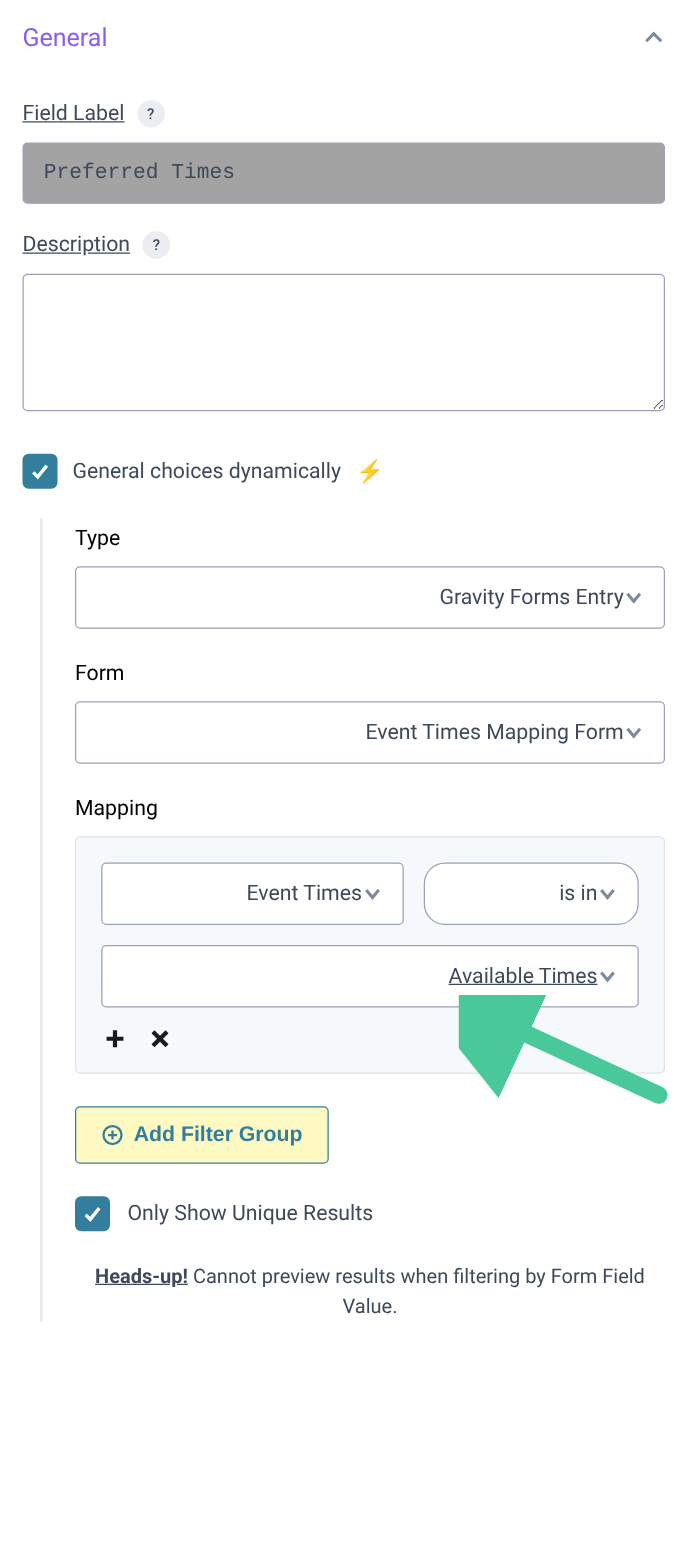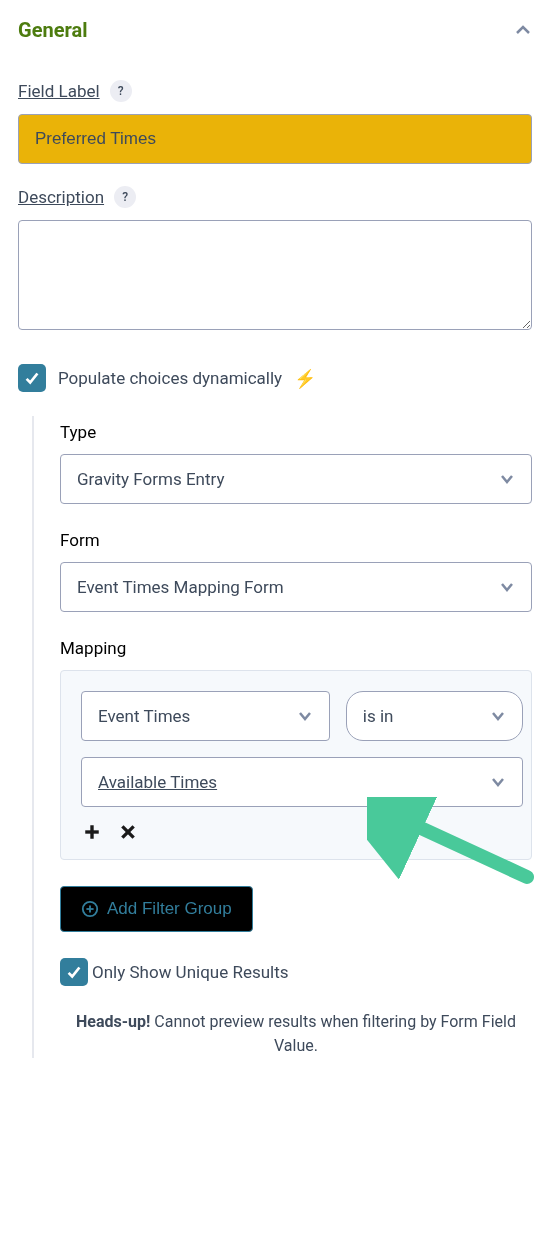--- a/index.html
+++ b/index.html
@@ -12,22 +12,22 @@
     padding: 18px;
   }
   .section-header {
     display: flex;
     justify-content: space-between;
     align-items: center;
     margin-bottom: 38px;
   }
   .section-title {
     font-size: 20px;
-    font-weight: 700;
-    color: #4d7c0f;
+    font-weight: 400;
+    color: #8b5cf6;
   }
   .chevron-up {
     width: 18px;
     height: 18px;
     display: flex;
     align-items: center;
     justify-content: center;
     cursor: pointer;
   }
   .chevron-up svg { stroke: #7E8AA2; stroke-width: 2.5; fill: none; }
@@ -56,22 +56,22 @@
     cursor: pointer;
     font-weight: 500;
   }
   .text-input {
     width: 100%;
     border: 1px solid #9AA1B8;
     border-radius: 4px;
     padding: 14px 16px;
     font-size: 17px;
     color: #3E4A5B;
-    font-family: Liberation Sans, sans-serif;
-    background: #eab308;
+    font-family: Liberation Mono, monospace;
+    background: #a3a3a3;
   }
   .textarea {
     width: 100%;
     border: 1px solid #9AA1B8;
     border-radius: 4px;
     padding: 12px 14px;
     font-size: 16px;
     font-family: inherit;
     resize: both;
     height: 110px;
@@ -118,31 +118,31 @@
   .select {
     width: 100%;
     border: 1px solid #9AA1B8;
     border-radius: 4px;
     padding: 14px 16px;
     font-size: 17px;
     color: #3E4A5B;
     background: #fff;
     display: flex;
     align-items: center;
-    justify-content: space-between;
+    justify-content: flex-end;
     cursor: pointer;
   }
   .select .chev { width: 16px; height: 16px; }
   .select .chev svg { stroke: #7E8AA2; stroke-width: 2.5; fill: none; }
   .sub-group { margin-bottom: 26px; }
   .filters-box {
     background: #F6F9FC;
     border: 1px solid #DDE3EC;
     border-radius: 4px;
-    padding: 20px 8px 16px 20px;
+    padding: 20px 20px 16px 20px;
     margin-bottom: 24px;
   }
   .filter-row-1 {
     display: flex;
     gap: 16px;
     margin-bottom: 16px;
   }
   .filter-row-1 .select:first-child { flex: 1.5; }
   .filter-row-1 .select:last-child { flex: 1; border-radius: 17px; }
   .filter-row-2 { margin-bottom: 14px; text-decoration: underline; }
@@ -158,45 +158,45 @@
     align-items: center;
     justify-content: center;
     cursor: pointer;
     font-weight: bold;
     color: #1a1a1a;
   }
   .add-filter-btn {
     border: 1.5px solid #327E9C;
     border-radius: 4px;
     color: #327E9C;
-    background: #000000;
+    background: #fef9c3;
     padding: 12px 20px;
     font-size: 17px;
     display: inline-flex;
     align-items: center;
     gap: 8px;
     cursor: pointer;
-    font-weight: 400;
+    font-weight: 700;
     margin-bottom: 26px;
   }
   .add-filter-btn svg { stroke: #327E9C; fill: none; stroke-width: 2; }
   .checkbox-row-sm {
     display: flex;
     align-items: center;
-    gap: 4px;
+    gap: 14px;
     margin-bottom: 24px;
   }
   .headsup {
     text-align: center;
     font-size: 16px;
     color: #3E4A5B;
     line-height: 1.5;
     padding: 0 8px;
   }
-  .headsup strong { font-weight: 700; }
+  .headsup strong { font-weight: 700; text-decoration: underline; }
   .arrow-annotation {
     position: absolute;
     pointer-events: none;
   }
 </style>
 </head>
 <body>
 
 <div class="section-header">
   <div class="section-title">General</div>
@@ -222,21 +222,21 @@
   </div>
   <textarea class="textarea" style=""></textarea>
 </div>
 
 <div class="checkbox-row">
   <div class="checkbox">
     <svg viewBox="0 0 20 20" width="18" height="18">
         <polyline points="4,11 8,15 16,5"></polyline>
       </svg>
   </div>
-  <span class="checkbox-label">Populate choices dynamically</span>
+  <span class="checkbox-label">General choices dynamically</span>
   <span class="bolt">⚡</span>
 </div>
 
 <div class="indented">
 
   <div class="sub-group">
     <div class="sub-label">Type</div>
     <div class="select">
       <span>Gravity Forms Entry</span>
       <span class="chev">

